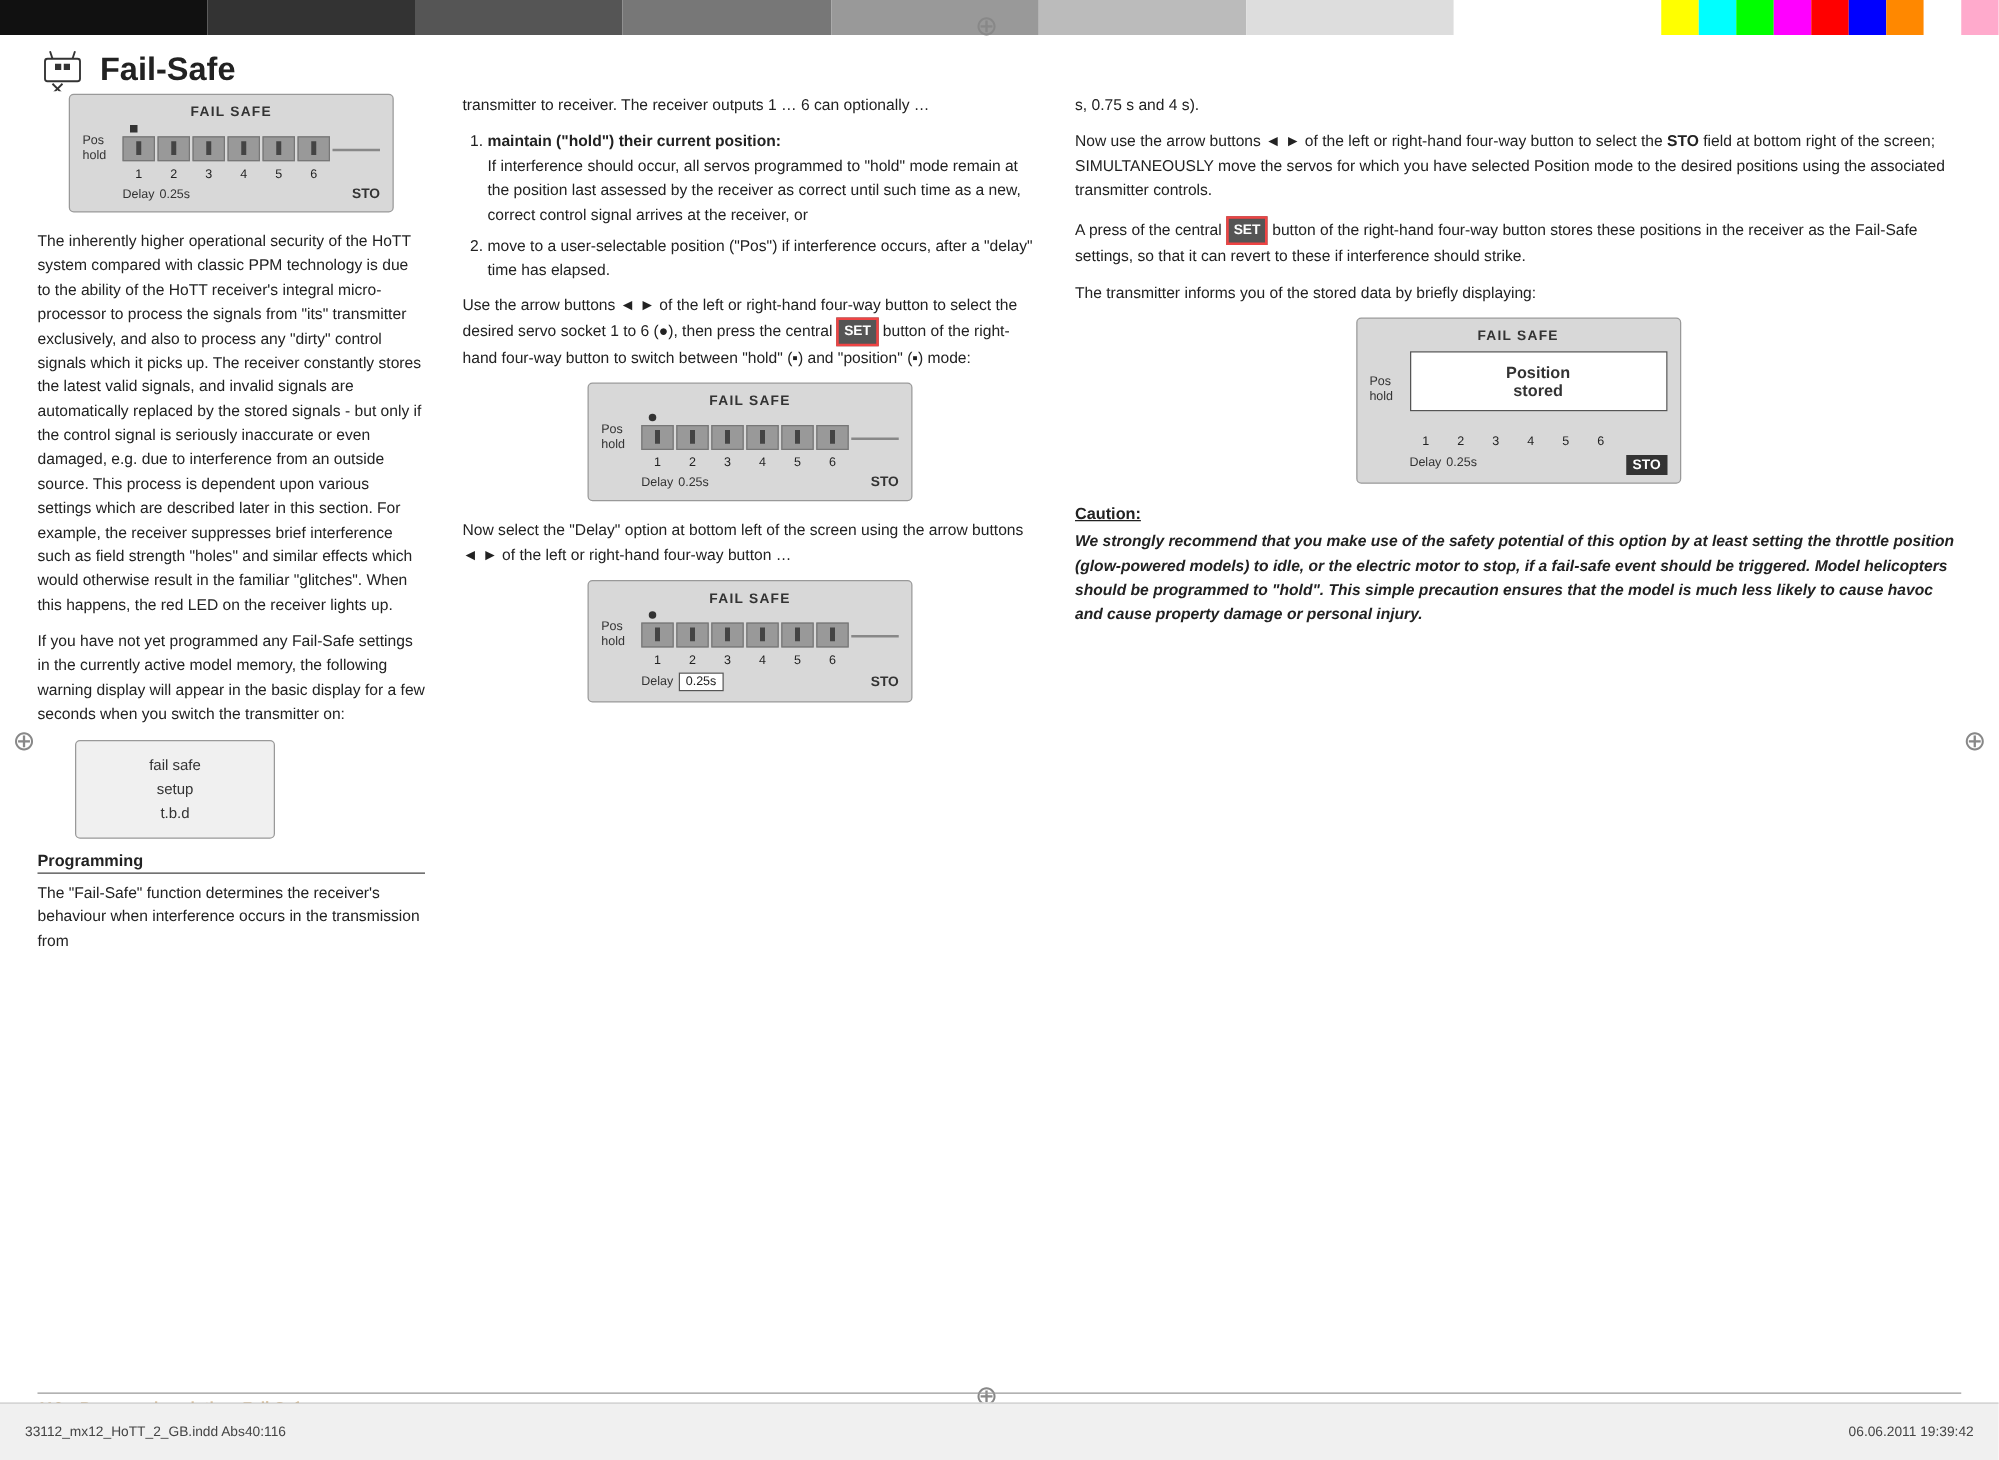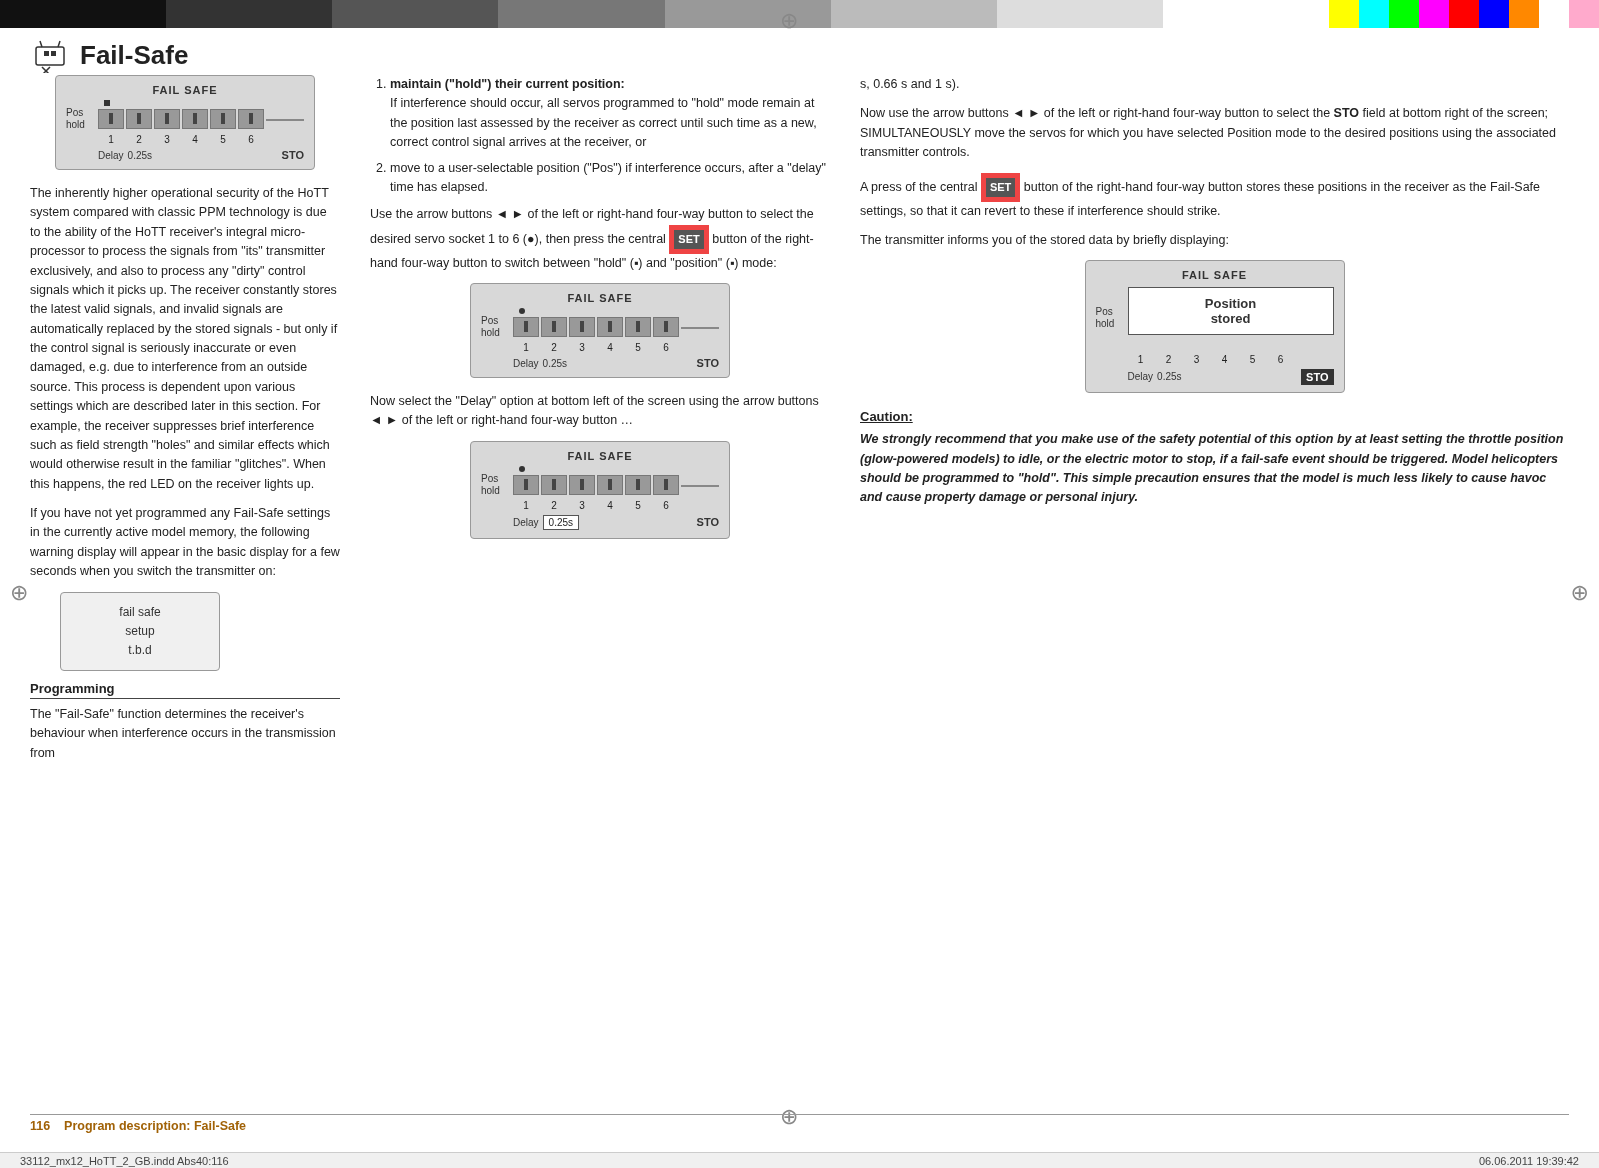--- a/index.html
+++ b/index.html
@@ -23,21 +23,21 @@
     }
     .color-swatch {
       flex: 1;
       height: 100%;
     }
 
     
     .bottom-bar {
       position: absolute;
       bottom: 0; left: 0; right: 0;
-      height: 16px;
+      height: 46px;
       background: #f0f0f0;
       border-top: 1px solid #ccc;
       display: flex;
       align-items: center;
       padding: 0 20px;
       justify-content: space-between;
       font-size: 11px;
       color: #444;
     }
 
@@ -179,21 +179,21 @@
     }
 
     
     .set-btn {
       display: inline-block;
       background: #555;
       color: #fff;
       font-weight: bold;
       font-size: 11px;
       padding: 1px 4px;
-      border: 5px solid #ef4444;
+      border: 2px solid #ef4444;
       vertical-align: middle;
     }
 
     ol {
       padding-left: 20px;
       margin-bottom: 8px;
     }
     ol li {
       font-size: 12.5px;
       line-height: 1.55;
@@ -326,20 +326,21 @@
         <span>fail safe</span><br>
         <span>setup</span><br>
         <span>t.b.d</span>
       </div>
 
       <div class="section-heading">Programming</div>
       <p class="body-text">The "Fail-Safe" function determines the receiver's behaviour when interference occurs in the transmission from</p>
     </div>
 
     <div class="col-middle">
+      <p class="body-text">transmitter to receiver. The receiver outputs 1 … 6 can optionally …</p>
 
       <ol>
         <li>
           <strong>maintain ("hold") their current position:</strong><br>
           <span>If interference should occur, all servos programmed to "hold" mode remain at the position last assessed by the receiver as correct until such time as a new, correct control signal arrives at the receiver, or</span>
         </li>
         <li>
           <span>move to a user-selectable position ("Pos") if interference occurs, after a "delay" time has elapsed.</span>
         </li>
       </ol>
@@ -414,21 +415,21 @@
         <div class="fs-bottom-row">
           <div style="font-size:10px;color:#333;margin-left:32px;">Delay</div>
           <div style="border:1.5px solid #555;background:#fff;padding:1px 5px;font-size:10px;margin-left:4px;">0.25s</div>
           <div style="margin-left:auto;font-size:11px;font-weight:bold;color:#333;">STO</div>
         </div>
       </div>
 
     </div>
 
     <div class="col-right">
-      <p class="body-text">s, 0.66 s and 1 s).</p>
+      <p class="body-text">s, 0.75 s and 4 s).</p>
       <p class="body-text">
         Now use the arrow buttons ◄ ► of the left or right-hand four-way button to select the <strong>STO</strong> field at bottom right of the screen; SIMULTANEOUSLY move the servos for which you have selected Position mode to the desired positions using the associated transmitter controls.
       </p>
       <p class="body-text">
         A press of the central <span class="set-btn">SET</span> button of the right-hand four-way button stores these positions in the receiver as the Fail-Safe settings, so that it can revert to these if interference should strike.
       </p>
       <p class="body-text">The transmitter informs you of the stored data by briefly displaying:</p>
 
       <div class="fail-safe-box" style="margin: 0 auto 16px auto;">
         <div class="fs-title">FAIL SAFE</div>

